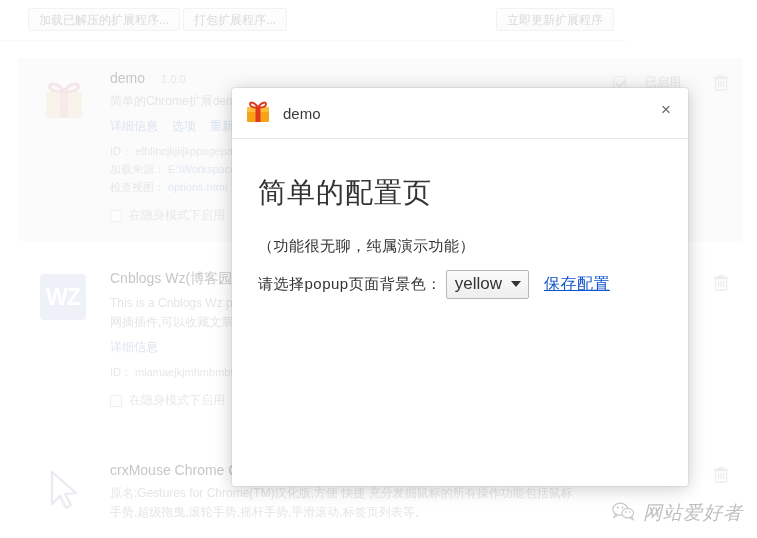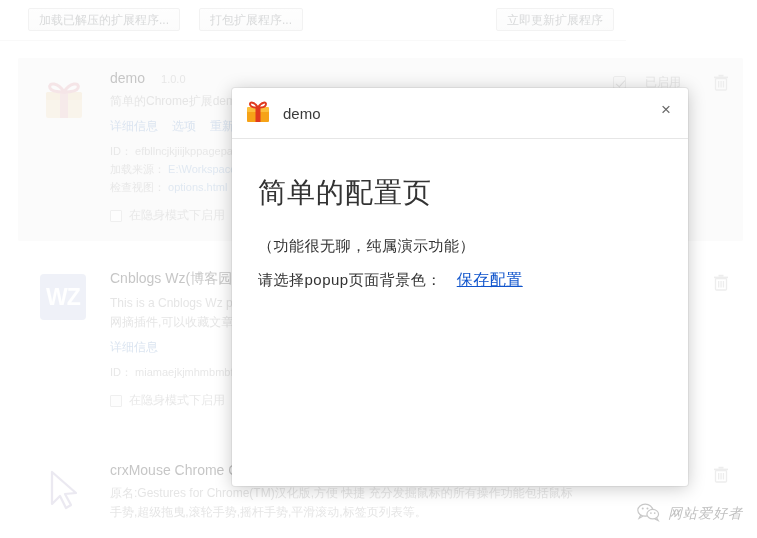--- a/index.html
+++ b/index.html
@@ -42,21 +42,21 @@
     padding: 0 10px;
     font-size: 12px;
     color: #8e9396;
     background: linear-gradient(#fdfdfd, #f6f6f6);
     border: 1px solid #dcdcdc;
     border-radius: 2px;
     box-sizing: border-box;
     white-space: nowrap;
   }
   #btn-load-unpacked { left: 28px; }
-  #btn-pack          { left: 199px; }
+  #btn-pack          { left: 183px; }
   #btn-update-now    { right: 12px; }
 
   .card {
     position: absolute;
     left: 18px;
     width: 725px;
     box-sizing: border-box;
   }
   .card.shaded {
     background: #f4f4f4;
@@ -275,21 +275,21 @@
     position: absolute;
     right: 14px;
     bottom: 12px;
     display: flex;
     align-items: center;
     gap: 8px;
     opacity: .55;
   }
   #watermark .wm-text {
     font-family: "Liberation Serif", "DejaVu Serif", serif;
-    font-size: 14px;
+    font-size: 19px;
     color: #8d8d8d;
     font-style: italic;
     letter-spacing: 1px;
     text-align: center;
   }
 </style>
 </head>
 <body>
 
 <div id="bg-page">
@@ -432,20 +432,24 @@
     <span class="modal-title">demo</span>
     <span class="modal-close">×</span>
   </div>
 
   <div class="modal-body">
     <h1 class="opt-h1">简单的配置页</h1>
     <div class="opt-sub">（功能很无聊，纯属演示功能）</div>
 
     <div class="opt-row">
       <span class="opt-label">请选择popup页面背景色：</span>
+      <span class="opt-select">
+        <span>yellow</span>
+        <span class="caret"></span>
+      </span>
       <span class="opt-save">保存配置</span>
     </div>
   </div>
 </div>
 
 <div id="watermark">
   <span>
     <svg viewBox="0 0 26 22" width="24" height="20">
       <ellipse cx="10" cy="9" rx="8.2" ry="6.6" fill="none" stroke="#9b9b9b" stroke-width="1.3"></ellipse>
       <path d="M5 14.2 L3.2 18 L7.2 15.6" fill="none" stroke="#9b9b9b" stroke-width="1.3"></path>

